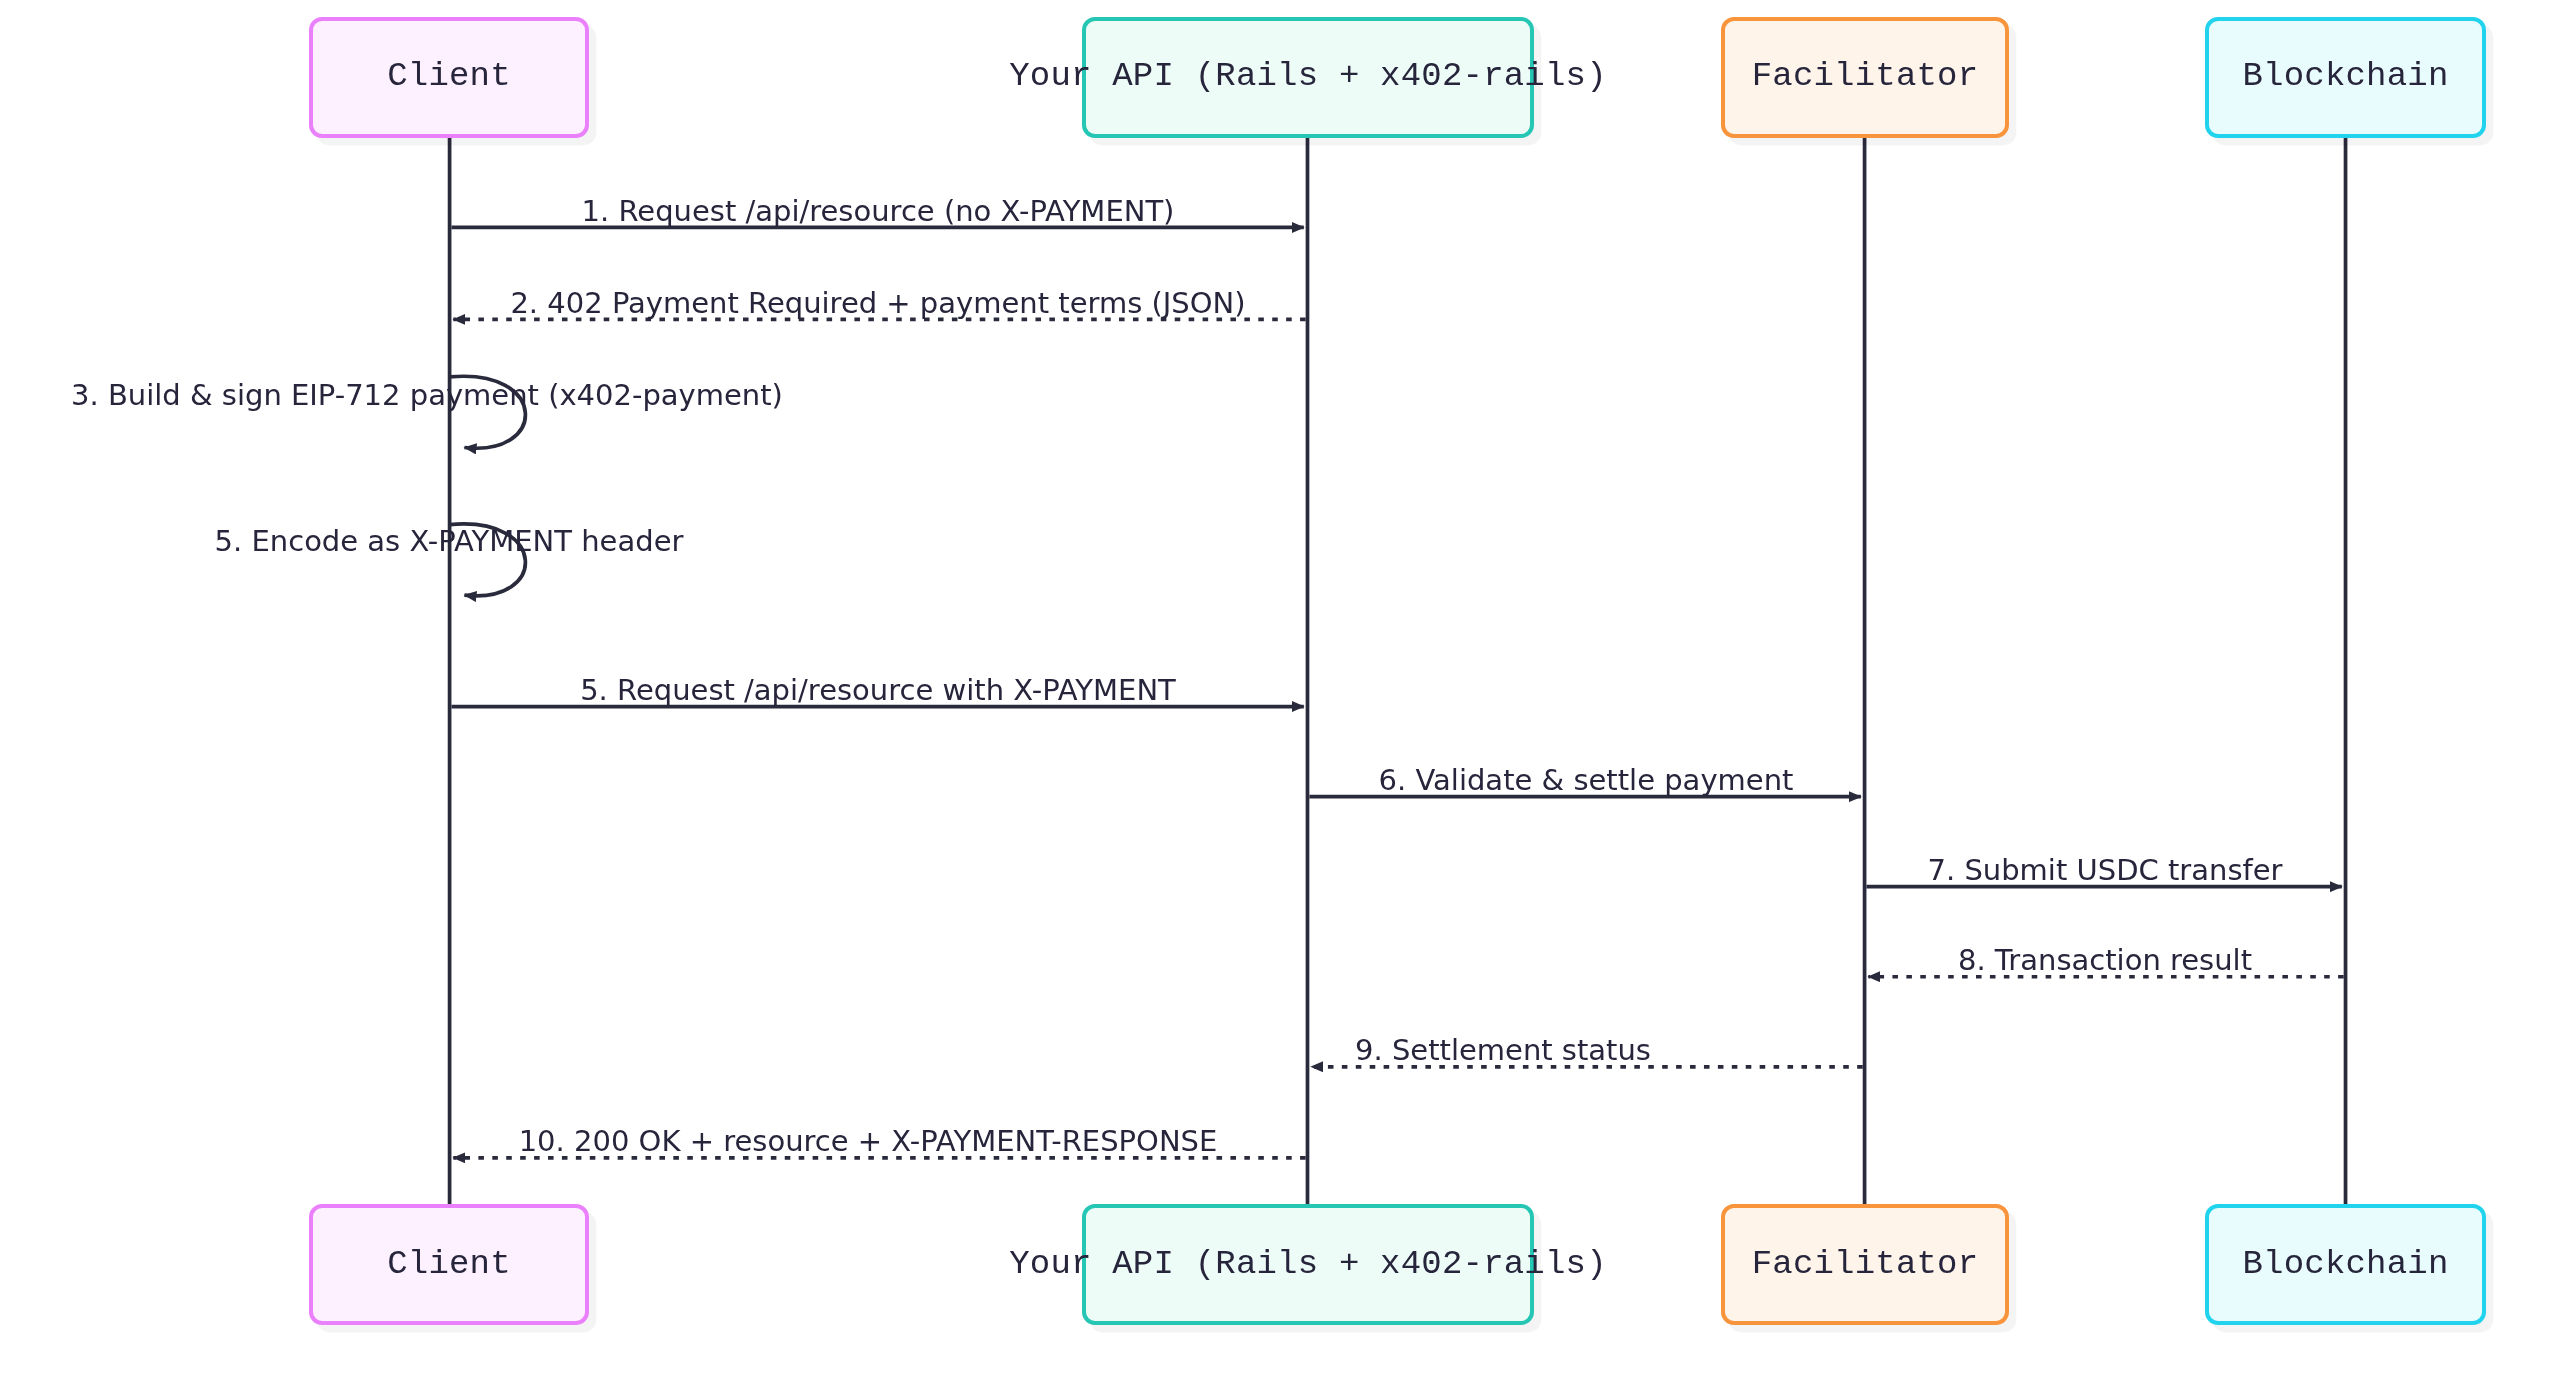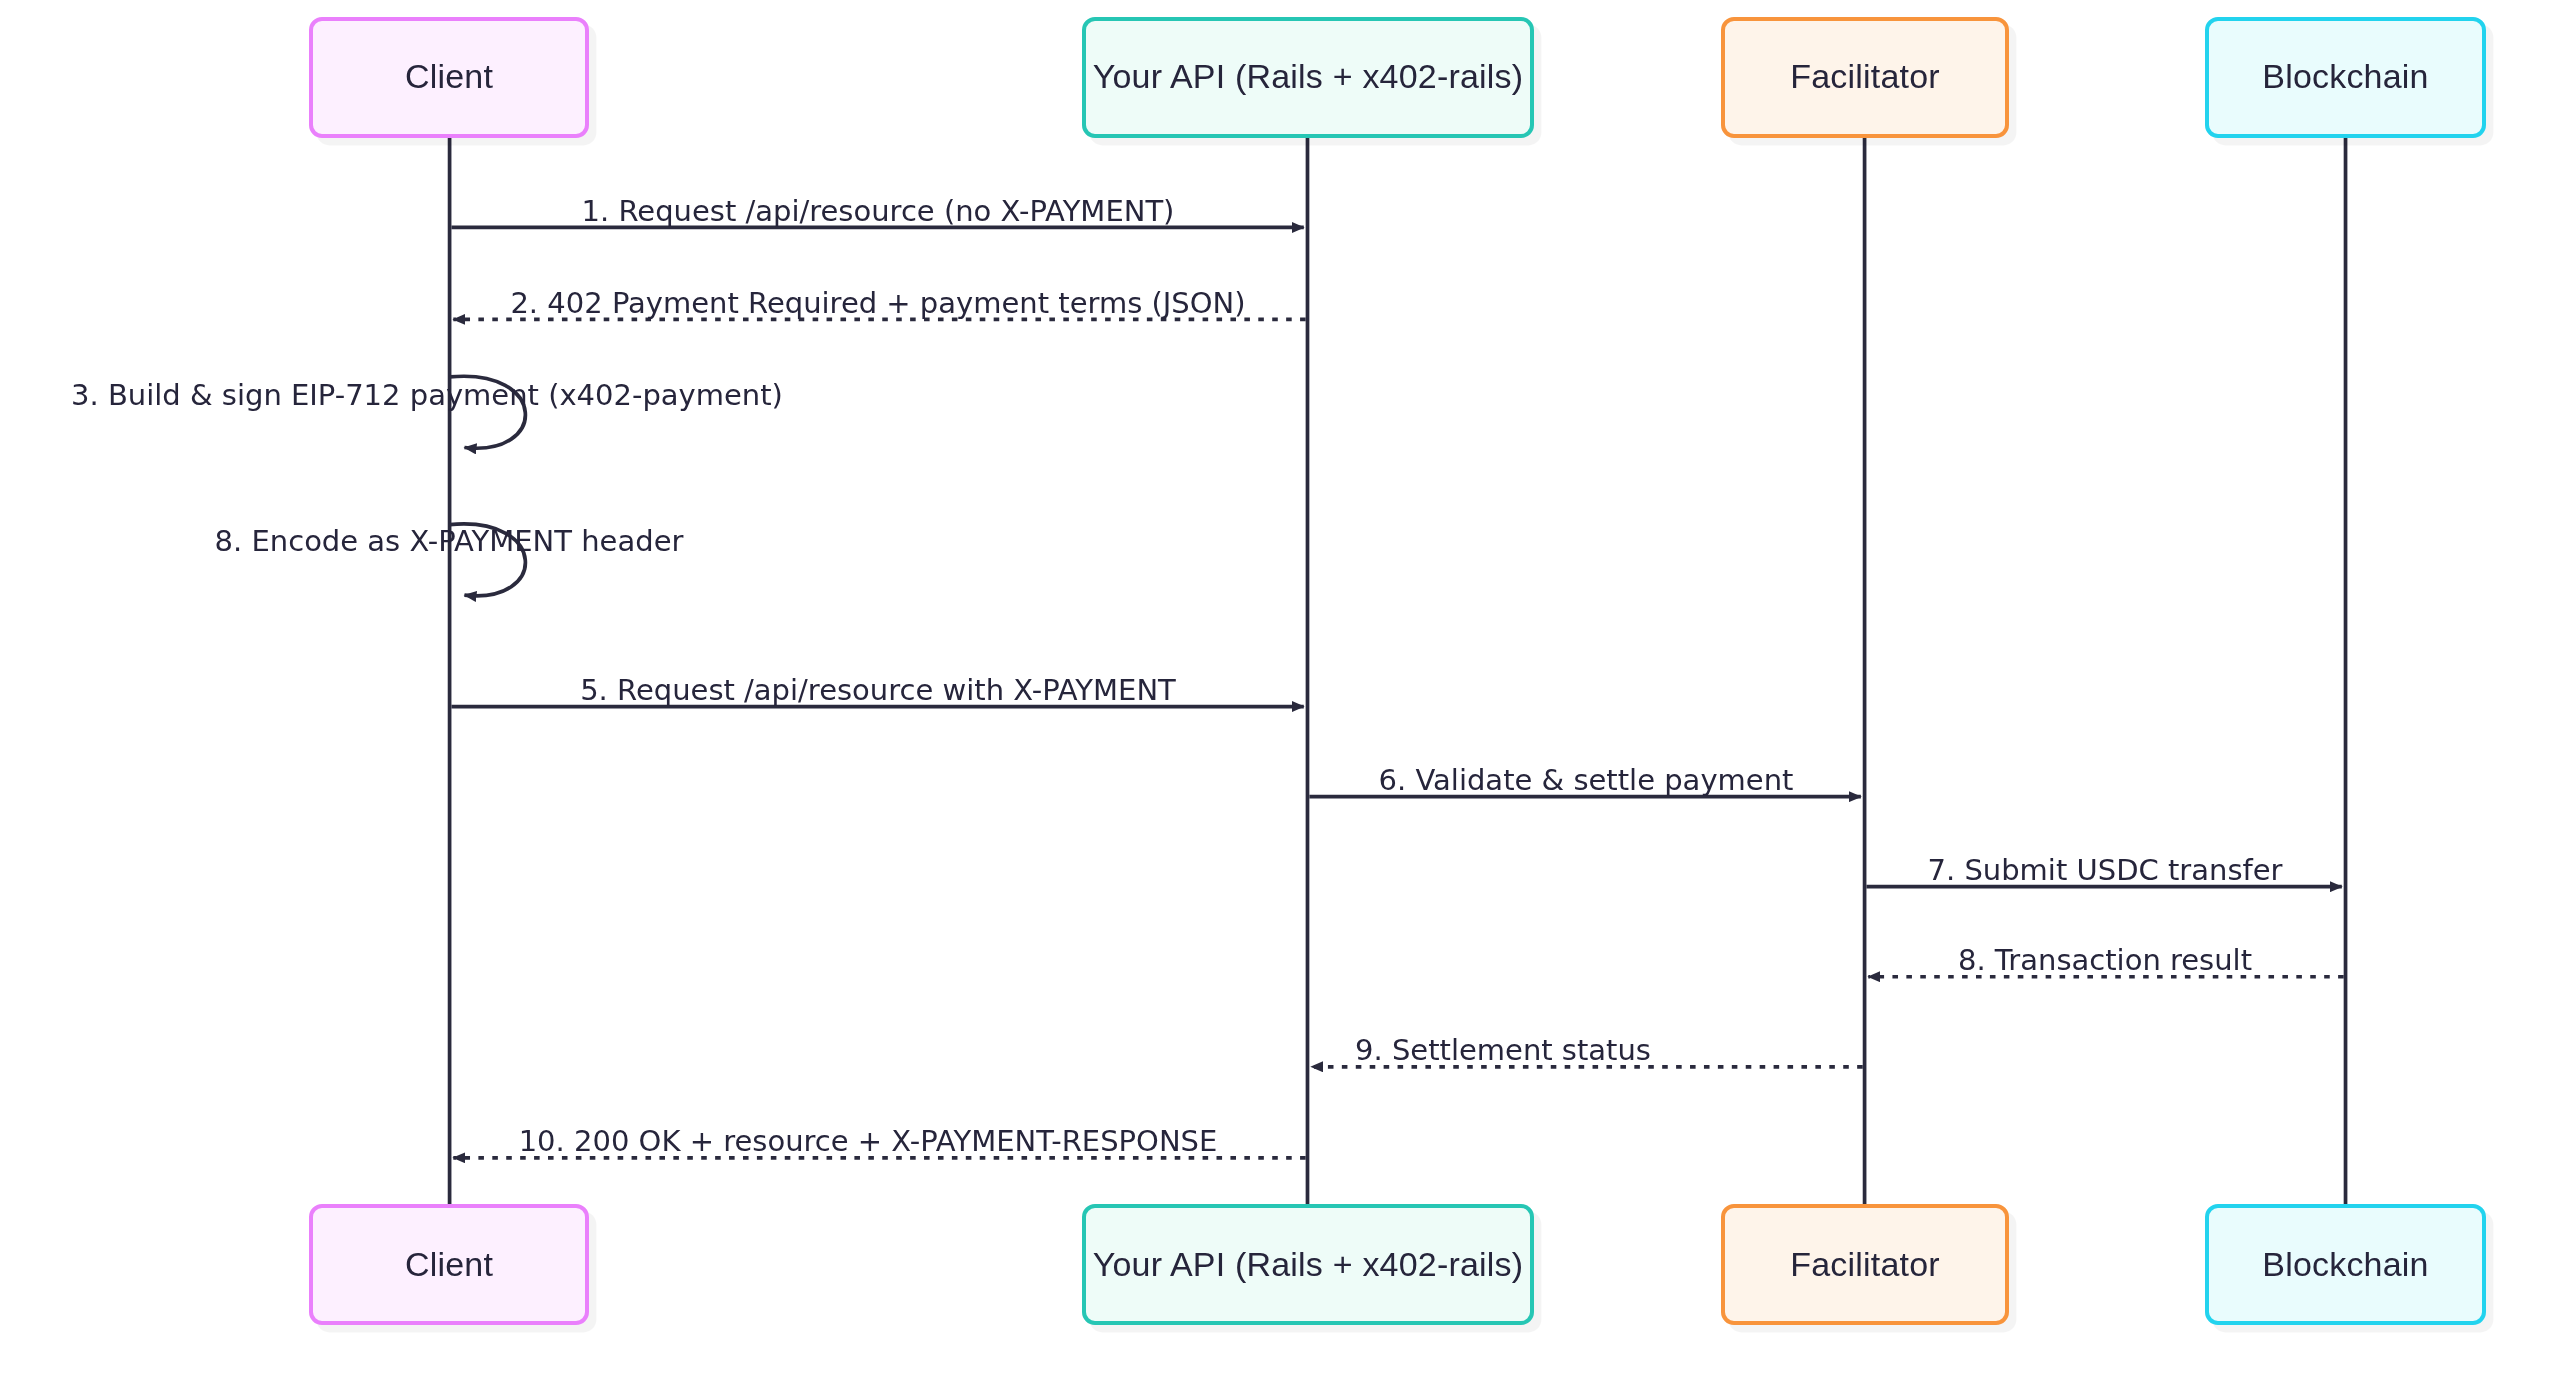--- a/index.html
+++ b/index.html
@@ -37,21 +37,21 @@
     align-items: center;
     justify-content: center;
     box-shadow: 7.4px 7.4px 0 0 rgba(0,0,0,0.045);
   }
   .actor-label {
     font-size: 34px;
     line-height: 1.1;
     color: #26253b;
     letter-spacing: 0.2px;
     white-space: nowrap;
-    font-family: Liberation Sans, sans-serif;
+    font-family: Liberation Mono, monospace;
   }
   .msg-label {
     position: absolute;
     font-size: 29px;
     line-height: 1.1;
     color: #26253b;
     white-space: nowrap;
     transform: translateX(-50%);
     font-family: "DejaVu Sans", "Liberation Sans", sans-serif;
   }
@@ -115,21 +115,21 @@
         <span class="actor-label">Facilitator</span>
       </div>
       <div class="actor-box" style="left: 2205px; top: 1204px; width: 281px; height: 121px; border-color: rgb(34, 211, 238); background: rgb(233, 252, 253);">
         <span class="actor-label">Blockchain</span>
       </div>
     </div>
   <div id="labels">
       <div class="msg-label" style="left: 878px; top: 196px;">1. Request /api/resource (no X-PAYMENT)</div>
       <div class="msg-label" style="left: 878px; top: 288px; text-align: right;">2. 402 Payment Required + payment terms (JSON)</div>
       <div class="msg-label" style="left: 427px; top: 380px;">3. Build &amp; sign EIP-712 payment (x402-payment)</div>
-      <div class="msg-label" style="left: 449px; top: 526px;">8. Encode as X-PAYMENT header</div>
+      <div class="msg-label" style="left: 449px; top: 526px;">5. Encode as X-PAYMENT header</div>
       <div class="msg-label" style="left: 878px; top: 675px;">5. Request /api/resource with X-PAYMENT</div>
       <div class="msg-label" style="left: 1586px; top: 765px;">6. Validate &amp; settle payment</div>
       <div class="msg-label" style="left: 2105px; top: 855px;">7. Submit USDC transfer</div>
       <div class="msg-label" style="left: 2105px; top: 945px;">8. Transaction result</div>
       <div class="msg-label" style="left: 1503px; top: 1035px;">9. Settlement status</div>
       <div class="msg-label" style="left: 856px; top: 1126px; margin-left: 12px;">10. 200 OK + resource + X-PAYMENT-RESPONSE</div>
     </div>
 
 </div>
 

